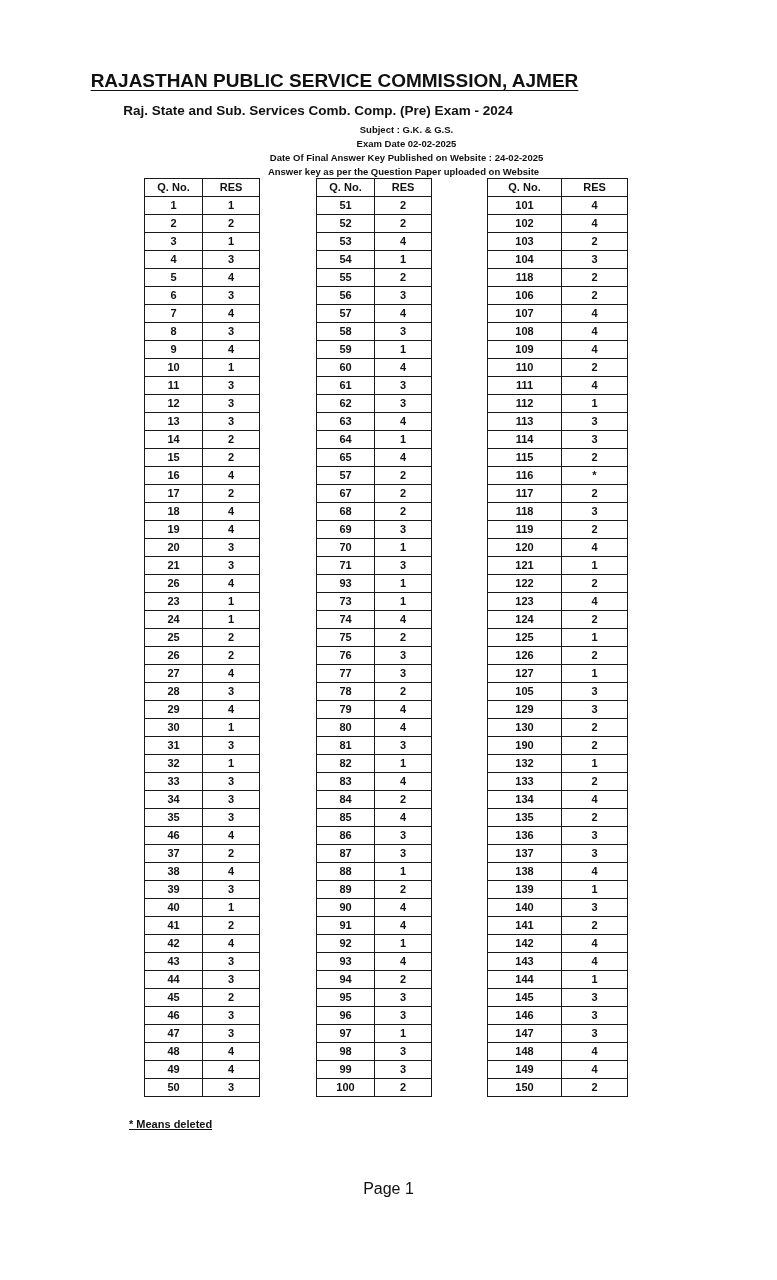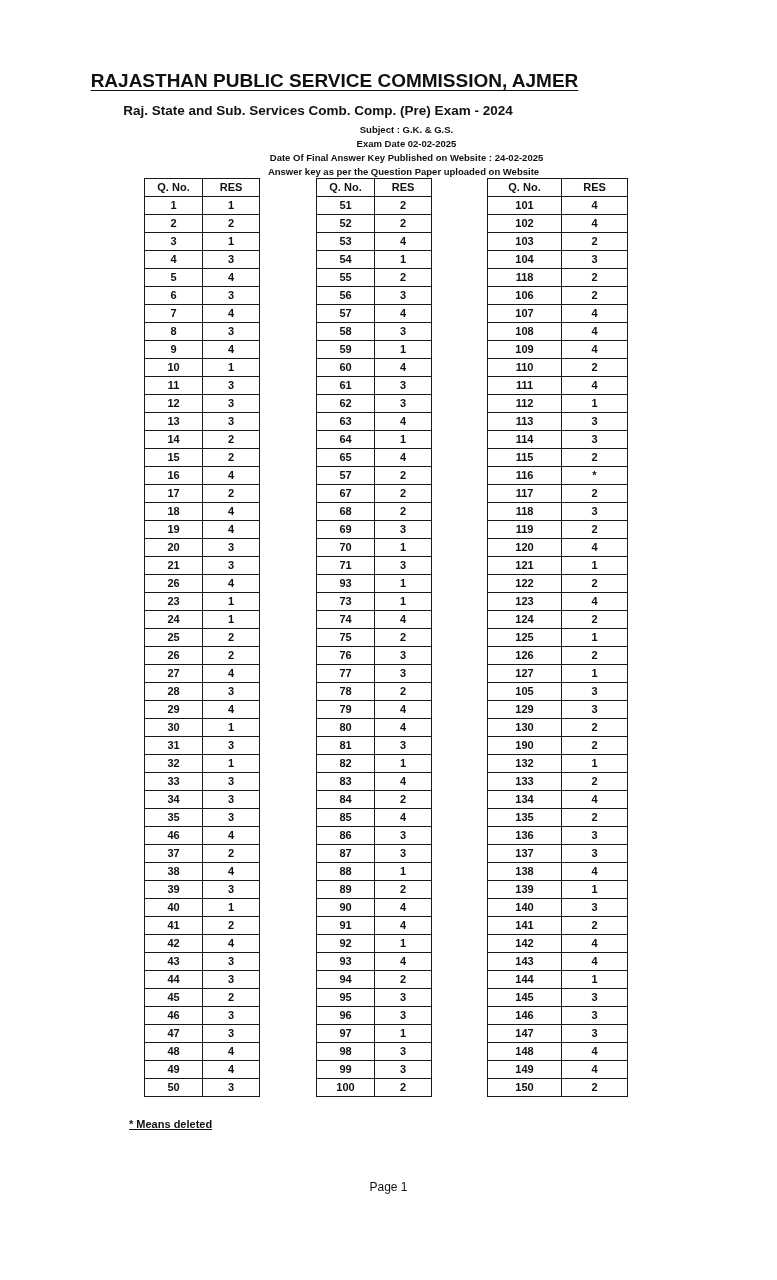--- a/index.html
+++ b/index.html
@@ -13,21 +13,21 @@
   .meta { position:absolute; left:0; width:777px; text-align:center; font-weight:bold;
           font-size:9.5px; padding-left:36px; box-sizing:border-box; }
   .m1 { top:124px; } .m2 { top:138px; } .m3 { top:152px; } .m4 { top:166px;padding-left:30px; }
   table { position:absolute; border-collapse:collapse; top:178px; font-weight:bold; font-size:11px; }
   td, th { border:1.6px solid #1a1a1a; height:17px; padding:0; text-align:center; line-height:17px; }
   th { font-weight:bold; }
   #t1 { left:144px; } #t1 .c1 { width:57px; } #t1 .c2 { width:56px; }
   #t2 { left:316px; } #t2 .c1 { width:57px; } #t2 .c2 { width:56px; }
   #t3 { left:487px; } #t3 .c1 { width:73px; } #t3 .c2 { width:65px; }
   .note { position:absolute; left:129px; top:1118px; font-weight:bold; font-size:11px;text-decoration:underline; }
-  .page { position:absolute; left:0; width:777px; top:1180px; text-align:center; font-size:12px; }
+  .page { position:absolute; left:0; width:777px; top:1180px; text-align:center; font-size:16px; }
 </style>
 </head>
 <body>
 
 <div class="title"><span>RAJASTHAN PUBLIC SERVICE COMMISSION, AJMER</span></div>
 <div class="subtitle">Raj. State and Sub. Services Comb. Comp. (Pre) Exam - 2024</div>
 <div class="meta m1">Subject : G.K. &amp; G.S.</div>
 <div class="meta m2">Exam Date  02-02-2025</div>
 <div class="meta m3">Date Of Final Answer Key Published on Website : 24-02-2025</div>
 <div class="meta m4">Answer key as per the Question Paper uploaded on Website</div>

